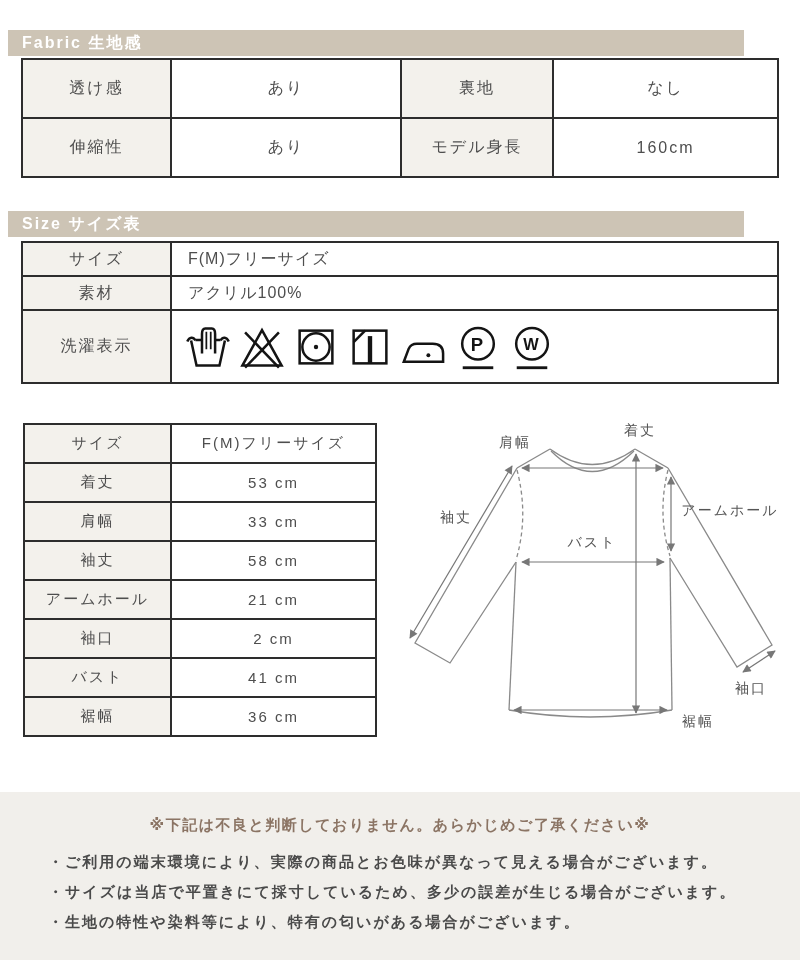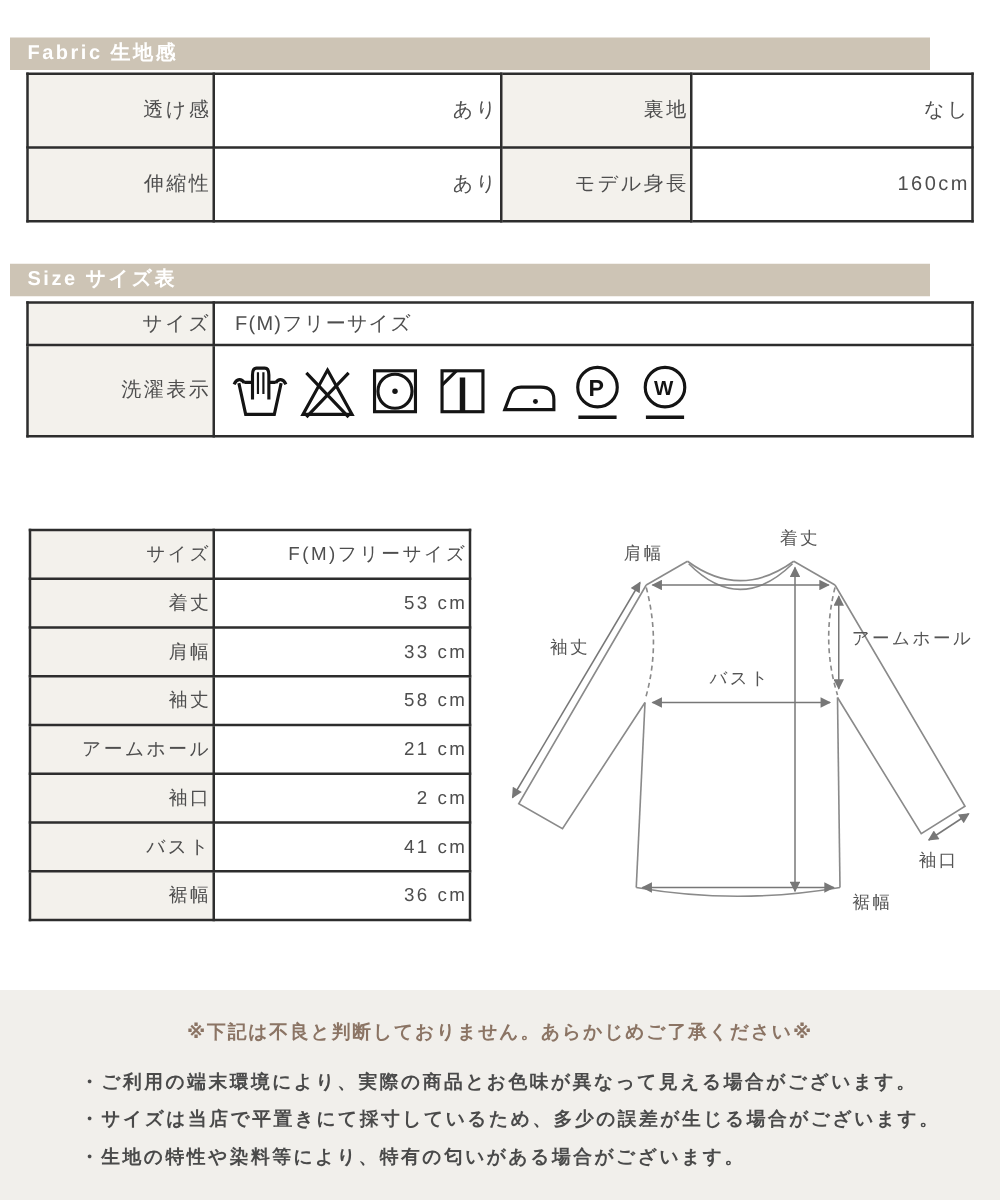--- a/index.html
+++ b/index.html
@@ -7,41 +7,41 @@
     position:relative;width:800px;height:960px;overflow:hidden;background:#ffffff;
     font-family:"Liberation Sans","DejaVu Sans",sans-serif;color:#4e4e4e;
   }
   .section-header{
     position:absolute;left:8px;width:736px;height:26px;line-height:26px;
     background:#cdc4b5;color:#ffffff;font-size:16px;font-weight:bold;
     letter-spacing:2px;padding-left:14px;box-sizing:border-box;
   }
   table{border-collapse:collapse;position:absolute;table-layout:fixed;}
   td{border:2px solid #2d2d2d;font-size:16px;color:#4e4e4e;letter-spacing:2px;
-     text-align:right;vertical-align:middle;box-sizing:border-box;background:#ffffff;}
+     text-align:center;vertical-align:middle;box-sizing:border-box;background:#ffffff;}
   td.lbl{background:#f3f1ec;}
   td.val-left{text-align:left;padding-left:16px;letter-spacing:1px;}
   .fabric-table td{height:59px;}
   .size-table td{height:34px;}
   .size-table tr.care-tr td{height:73px;}
   .care-cell{padding:0 0 0 12px;}
   .care-icons{display:flex;align-items:center;gap:6px;}
   .care-icons svg{display:block;}
   .measure-table td{height:39px;font-size:15px;}
   .diagram{position:absolute;left:400px;top:420px;}
   .notes{
     position:absolute;left:0;top:792px;width:800px;height:216px;
     background:#f1efeb;box-sizing:border-box;padding-top:24px;font-weight:bold;
   }
   .notes-title{
     text-align:center;color:#8b7464;font-size:15px;letter-spacing:1.5px;
     margin-bottom:12px;
   }
   .notes-list{
-    list-style:none;margin:16px;padding:0 20px 0 48px;
+    list-style:none;margin:0;padding:0 20px 0 48px;
   }
   .notes-list li{
     color:#4a4a4a;font-size:15px;letter-spacing:2px;line-height:30px;
   }
 </style>
 </head>
 <body>
 
 <div class="page">
 
@@ -74,20 +74,24 @@
 
   <table class="size-table" style="left:21px;top:241px;width:756px">
     <colgroup>
         <col style="width:149px">
         <col style="width:607px">
       </colgroup>
     <tbody>
         <tr>
       <td class="lbl">サイズ</td>
       <td class="val-left">F(M)フリーサイズ</td>
+    </tr>
+    <tr>
+      <td class="lbl">素材</td>
+      <td class="val-left">アクリル100%</td>
     </tr>
     <tr class="care-tr">
       <td class="lbl">洗濯表示</td>
       <td class="care-cell">
         <div class="care-icons">
           <svg width="48" height="48" viewBox="0 0 44 44" fill="none" stroke="#141414" stroke-width="2.3">
             <path d="M3 17 C5 12.5 8.5 12.5 10.5 16"></path>
             <path d="M33.5 16 C35.5 12.5 39 12.5 41 17"></path>
             <path d="M6.5 16 L11.5 39 H32.5 L37.5 16"></path>
             <path d="M10.5 15.5 H16 M28 15.5 H33.5"></path>

